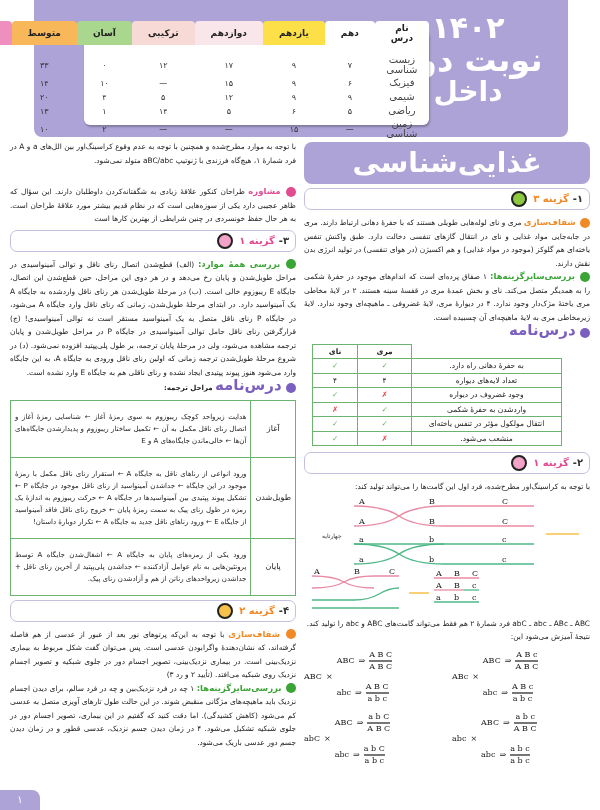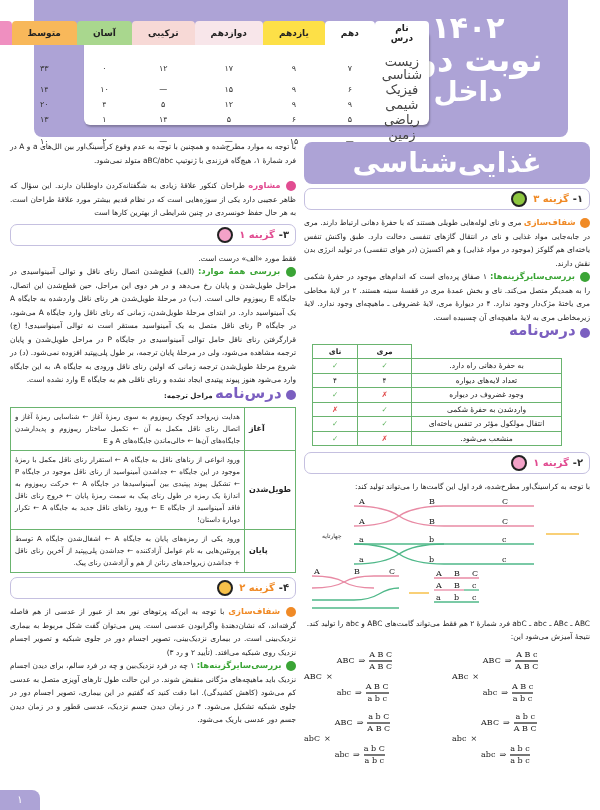--- a/index.html
+++ b/index.html
@@ -6,21 +6,21 @@
 body{width:600px;height:810px;background:#fff;font-family:"DejaVu Sans",sans-serif;color:#222;position:relative;overflow:hidden;direction:rtl}
 .header{position:absolute;left:34px;top:0;width:534px;height:137px;background:#ada3d6;border-radius:0 0 8px 8px}
 .header-title{position:absolute;right:20px;top:12px;width:160px;text-align:center;color:#fff;font-weight:bold;line-height:1.05}
 .header-title .year{font-size:30px;display:block}
 .header-title .t2{font-size:32px;display:block}
 .header-title .t3{font-size:28px;display:block}
 .stats{position:absolute;left:50px;top:30px;width:345px;height:95px;background:#fff;border-radius:6px;box-shadow:1px 2px 2px rgba(0,0,0,.25)}
 .stats table{width:100%;border-collapse:separate;border-spacing:0;font-size:8px;text-align:center;direction:rtl}
 .stats th{font-size:9px;font-weight:bold;padding:2px 16px;border-radius:4px 4px 0 0;position:relative;top:-9px;height:17px}
 .stats td{padding:1px 4px;height:14px;color:#333}
-.stats td.sub{font-size:13px;line-height:1;color:#444}
+.stats td.sub{font-size:10px;line-height:1;color:#444}
 .th-name{background:#fff}
 .th-g10{background:#fff}
 .th-g11{background:#fde047}
 .th-g12{background:#f8e6ea}
 .th-comb{background:#f7d9d6}
 .th-easy{background:#a9d78e}
 .th-med{background:#f8b85a}
 .th-hard{background:#ef8fc0}
 .col{position:absolute;top:140px;width:286px;font-size:7.4px;line-height:13.5px;text-align:justify}
 .col-right{right:10px}
@@ -45,22 +45,22 @@
 .tag-ic.green{background:#3aa435}
 .tag-ic.purple{background:#7b5fc0}
 .tag-ic.pink{background:#e14c91}
 .cmp{width:250px;margin:4px auto 6px 8px;border-collapse:collapse;font-size:7.5px;text-align:center}
 .cmp td,.cmp th{border:1px solid #6ab46f;height:14px;padding:0 3px}
 .cmp th{font-weight:bold}
 .cmp td.lbl{font-weight:normal;width:150px}
 .ok{color:#5fb35f}
 .no{color:#e14c4c}
 .stage{width:286px;border-collapse:collapse;font-size:7px;line-height:12px;margin-top:4px}
-.stage td{border:1px solid #6ab46f;padding:3px 4px;vertical-align:middle}
-.stage td.st{width:40px;text-align:left;font-weight:bold;font-size:8px}
+.stage td{border:1px solid #6ab46f;padding:10px 4px;vertical-align:middle}
+.stage td.st{width:40px;text-align:center;font-weight:normal;font-size:8px}
 .diagram{position:relative;height:115px;margin:4px 0}
 .fracs{display:grid;grid-template-columns:1fr 1fr;gap:8px 10px;direction:ltr;font-family:"DejaVu Serif",serif;font-size:8px;margin-top:6px}
 .cross{display:flex;align-items:center;gap:4px}
 .cross .branch{display:flex;flex-direction:column;gap:10px}
 .cross .row{display:flex;align-items:center;gap:4px}
 .frac{display:inline-flex;flex-direction:column;align-items:center;line-height:10px}
 .frac .bar{border-top:2px double #777;width:100%}
 .page-tab{position:absolute;left:0;bottom:0;width:40px;height:20px;background:#ada3d6;border-radius:0 8px 0 0;color:#fff;font-size:10px;text-align:center;line-height:20px}
 </style>
 </head>
@@ -358,32 +358,31 @@
               <span>a b c</span>
             </span>
           </div>
         </div>
       </div>
     </div>
 </div>
 
 <div class="col col-left">
   <p>با توجه به موارد مطرح‌شده و همچنین با توجه به عدم وقوع کراسینگ‌اور بین الل‌های a و A در فرد شمارهٔ ۱، هیچ‌گاه فرزندی با ژنوتیپ aBC/abc متولد نمی‌شود.</p>
-  <p style="margin-top:12px">
+  <p style="margin-top:18px">
     <span class="tag-ic pink"></span>
     <span class="tag pink">مشاوره</span>
     <span>طراحان کنکور علاقهٔ زیادی به شگفتانه‌کردن داوطلبان دارند. این سؤال که ظاهر عجیبی دارد یکی از سوزه‌هایی است که در نظام قدیم بیشتر مورد علاقهٔ طراحان است. به هر حال حفظ خونسردی در چنین شرایطی از بهترین کارها است</span>
   </p>
 
   <div class="q-header">
     <span class="q-num">۳-</span>
     <span class="q-opt pink">گزینه ۱</span>
     <span class="clock pink"></span>
   </div>
-  <p>فقط مورد «الف» درست است.</p>
   <p>
     <span class="tag-ic green"></span>
     <span class="tag green">بررسی همهٔ موارد:</span>
     <span>(الف) قطع‌شدن اتصال رنای ناقل و توالی آمینواسیدی در مراحل طویل‌شدن و پایان رخ می‌دهد و در هر دوی این مراحل، حین قطع‌شدن این اتصال، جایگاه E ریبوزوم خالی است. (ب) در مرحلهٔ طویل‌شدن هر رنای ناقل واردشده به جایگاه A یک آمینواسید دارد. در ابتدای مرحلهٔ طویل‌شدن، زمانی که رنای ناقل وارد جایگاه A می‌شود، در جایگاه P رنای ناقل متصل به یک آمینواسید مستقر است نه توالی آمینواسیدی! (ج) قرارگرفتن رنای ناقل حامل توالی آمینواسیدی در جایگاه P در مراحل طویل‌شدن و پایان ترجمه مشاهده می‌شود، ولی در مرحلهٔ پایان ترجمه، بر طول پلی‌پپتید افزوده نمی‌شود. (د) در شروع مرحلهٔ طویل‌شدن ترجمه زمانی که اولین رنای ناقل ورودی به جایگاه A، به این جایگاه وارد می‌شود هنوز پیوند پپتیدی ایجاد نشده و رنای ناقلی هم به جایگاه E وارد نشده است.</span>
   </p>
   <p>
     <span class="tag-ic purple"></span>
     <span class="tag purple">درس‌نامه</span>
     <span style="font-weight:bold;font-size:7px">مراحل ترجمه:</span>
   </p>

